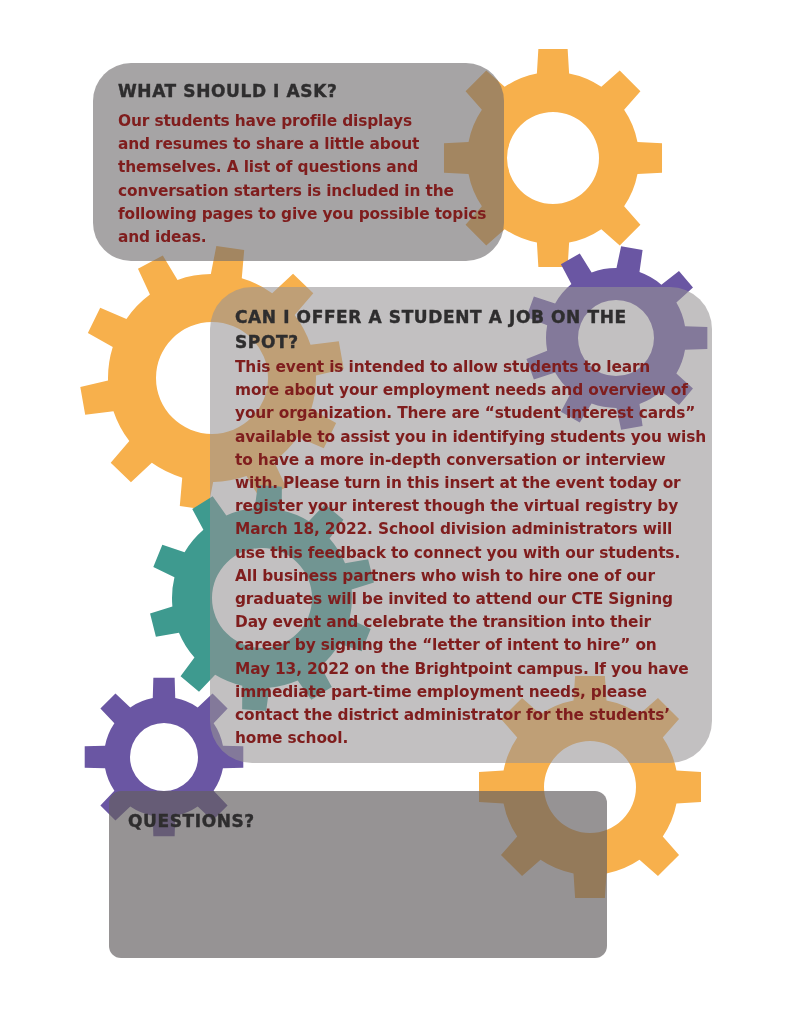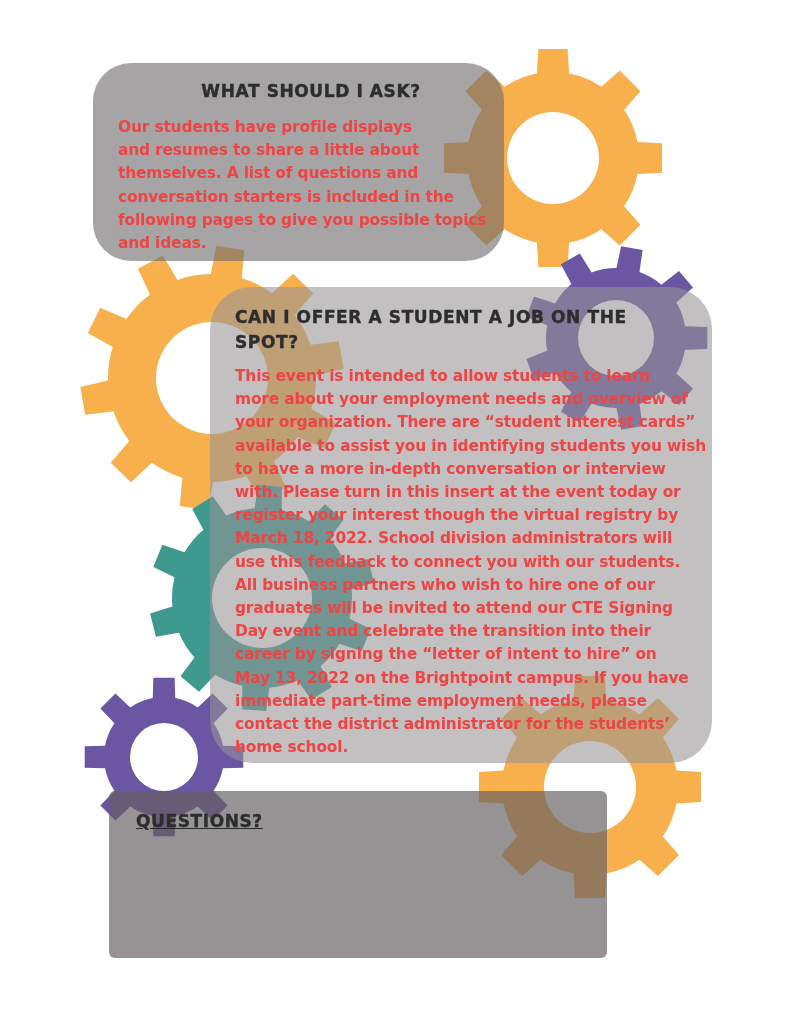--- a/index.html
+++ b/index.html
@@ -20,43 +20,42 @@
     line-height:25px;
     color:#2e2d2e;
     -webkit-text-stroke:0.4px #2e2d2e;
   }
   .box .body {
     font-family:"DejaVu Sans", sans-serif;
     font-weight:bold;
     font-size:15.4px;
     line-height:23.2px;
     letter-spacing:-0.15px;
-    color:#ef4444;
+    color:#7f1d1d;
     white-space:pre-line;
   }
   #box-ask {
     left:93px; top:63px; width:411px; height:198px;
     border-radius:38px;
     background:rgba(112,108,110,0.62);
     padding:16px 0 0 25px;
   }
-  #box-ask .heading { margin-bottom:12px;text-align:center; }
+  #box-ask .heading { margin-bottom:6px; }
   #box-job {
     left:210px; top:287px; width:502px; height:476px;
     border-radius:42px;
     background:rgba(150,146,148,0.58);
     padding:18px 0 0 25px;
   }
-  #box-job .heading { line-height:25px; margin-bottom:10px; }
+  #box-job .heading { line-height:25px; margin-bottom:1px; }
   #box-questions {
     left:109px; top:791px; width:498px; height:167px;
-    border-radius:6px;
+    border-radius:12px;
     background:rgba(100,96,98,0.68);
-    padding:18px 0 0 27px;
-    text-decoration:underline;
+    padding:18px 0 0 19px;
   }
   #box-questions .heading { margin-bottom:8px; }
 </style>
 </head>
 <body>
 
 <svg id="gears" xmlns="http://www.w3.org/2000/svg" width="791" height="1024" viewBox="0 0 791 1024">
     <path d="M536.89 73.52 L538.36 48.98 L567.64 48.98 L569.11 73.52 A86 86 0 0 1 601.34 86.87 L601.34 86.87 L619.74 70.56 L640.44 91.26 L624.13 109.66 A86 86 0 0 1 637.48 141.89 L637.48 141.89 L662.02 143.36 L662.02 172.64 L637.48 174.11 A86 86 0 0 1 624.13 206.34 L624.13 206.34 L640.44 224.74 L619.74 245.44 L601.34 229.13 A86 86 0 0 1 569.11 242.48 L569.11 242.48 L567.64 267.02 L538.36 267.02 L536.89 242.48 A86 86 0 0 1 504.66 229.13 L504.66 229.13 L486.26 245.44 L465.56 224.74 L481.87 206.34 A86 86 0 0 1 468.52 174.11 L468.52 174.11 L443.98 172.64 L443.98 143.36 L468.52 141.89 A86 86 0 0 1 481.87 109.66 L481.87 109.66 L465.56 91.26 L486.26 70.56 L504.66 86.87 A86 86 0 0 1 536.89 73.52 Z M599 158 A46 46 0 1 0 507 158 A46 46 0 1 0 599 158 Z" fill="#f7b04c" fill-rule="evenodd"></path>
     <path d="M210.84 274.01 L216.33 246.07 L244.20 249.99 L241.78 278.36 A104 104 0 0 1 272.19 293.18 L272.19 293.18 L293.05 273.81 L313.30 293.36 L294.66 314.89 A104 104 0 0 1 310.54 344.76 L310.54 344.76 L338.81 341.35 L343.70 369.07 L315.97 375.53 A104 104 0 0 1 311.26 409.03 L311.26 409.03 L336.13 422.89 L323.80 448.18 L297.56 437.12 A104 104 0 0 1 274.07 461.45 L274.07 461.45 L286.04 487.28 L261.19 500.49 L246.48 476.12 A104 104 0 0 1 213.16 481.99 L213.16 481.99 L207.67 509.93 L179.80 506.01 L182.22 477.64 A104 104 0 0 1 151.81 462.82 L151.81 462.82 L130.95 482.19 L110.70 462.64 L129.34 441.11 A104 104 0 0 1 113.46 411.24 L113.46 411.24 L85.19 414.65 L80.30 386.93 L108.03 380.47 A104 104 0 0 1 112.74 346.97 L112.74 346.97 L87.87 333.11 L100.20 307.82 L126.44 318.88 A104 104 0 0 1 149.93 294.55 L149.93 294.55 L137.96 268.72 L162.81 255.51 L177.52 279.88 A104 104 0 0 1 210.84 274.01 Z M268 378 A56 56 0 1 0 156 378 A56 56 0 1 0 268 378 Z" fill="#f7b04c" fill-rule="evenodd"></path>
     <path d="M616.49 268.00 L621.14 246.14 L642.59 249.93 L639.48 272.06 A70 70 0 0 1 661.37 284.69 L661.37 284.69 L678.98 270.93 L692.98 287.62 L676.38 302.58 A70 70 0 0 1 685.02 326.33 L685.02 326.33 L707.35 327.11 L707.35 348.89 L685.02 349.67 A70 70 0 0 1 676.38 373.42 L676.38 373.42 L692.98 388.38 L678.98 405.07 L661.37 391.31 A70 70 0 0 1 639.48 403.94 L639.48 403.94 L642.59 426.07 L621.14 429.86 L616.49 408.00 A70 70 0 0 1 591.60 403.61 L591.60 403.61 L579.76 422.56 L560.89 411.67 L571.38 391.94 A70 70 0 0 1 555.14 372.58 L555.14 372.58 L533.88 379.48 L526.43 359.01 L547.15 350.64 A70 70 0 0 1 547.15 325.36 L547.15 325.36 L526.43 316.99 L533.88 296.52 L555.14 303.42 A70 70 0 0 1 571.38 284.06 L571.38 284.06 L560.89 264.33 L579.76 253.44 L591.60 272.39 A70 70 0 0 1 616.49 268.00 Z M654 338 A38 38 0 1 0 578 338 A38 38 0 1 0 654 338 Z" fill="#6a56a3" fill-rule="evenodd"></path>

